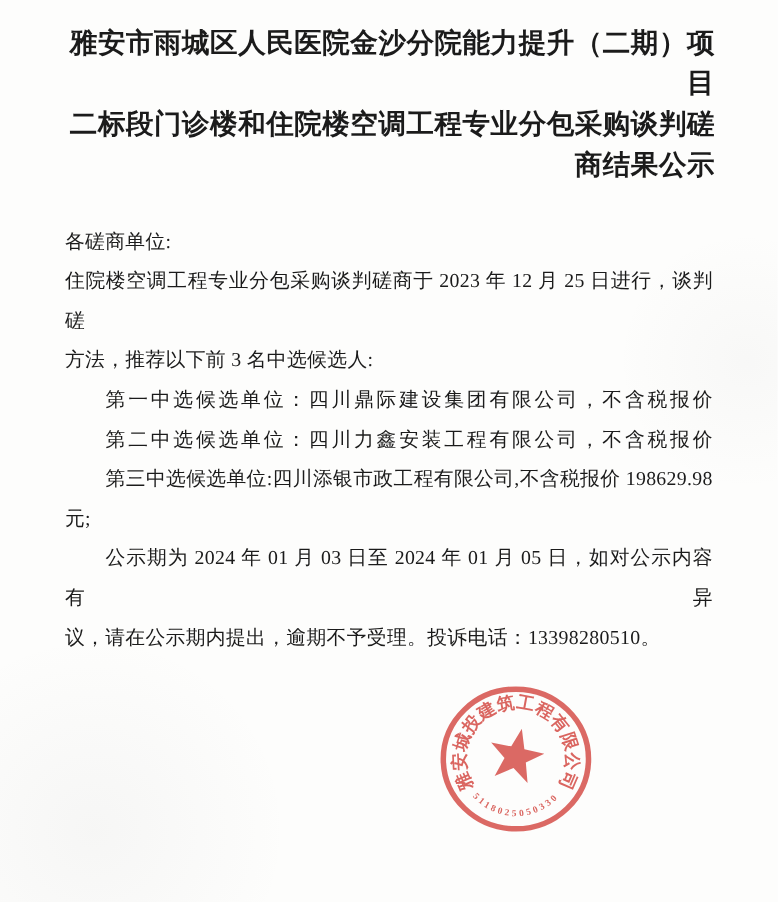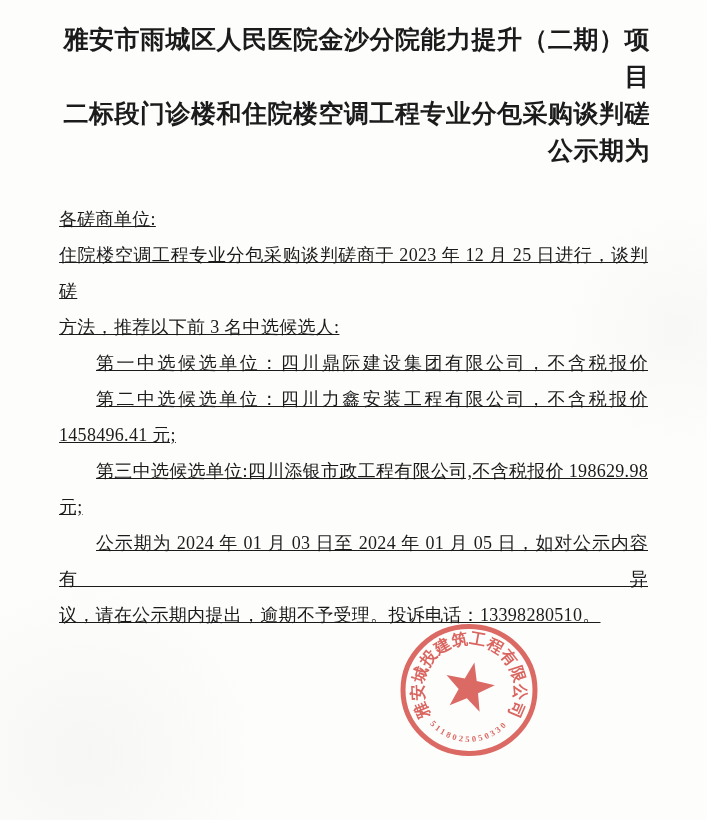--- a/index.html
+++ b/index.html
@@ -26,21 +26,21 @@
     font-weight: bold;
     letter-spacing: 0.5px;
   }
   .body-block {
     margin: 32px 0 0 59px;
     width: 589px;
     font-size: 18px;
     line-height: 36px;
     letter-spacing: 0.3px;
   }
-  .line { min-height: 36px; text-decoration: underline; }
+  .line { min-height: 36px; }
   .line.indent { text-indent: 37px; }
   .line.fill { text-align: justify; text-align-last: justify; }
   .seal {
     position: absolute;
     left: 389px; top: 610px;
     width: 160px; height: 160px;
     mix-blend-mode: multiply;
     opacity: 0.9;
     pointer-events: none;
   }
@@ -50,30 +50,29 @@
   }
 </style>
 </head>
 <body>
 
 <div class="page">
 
   <div class="title-block">
     <div>雅安市雨城区人民医院金沙分院能力提升（二期）项目</div>
     <div>二标段门诊楼和住院楼空调工程专业分包采购谈判磋</div>
-    <div>公示期为</div>
+    <div>商结果公示</div>
   </div>
 
   <div class="body-block">
     <div class="line">各磋商单位:</div>
     <div class="line fill">住院楼空调工程专业分包采购谈判磋商于 2023 年 12 月 25 日进行，谈判磋</div>
     <div class="line">方法，推荐以下前 3 名中选候选人:</div>
     <div class="line indent fill">第一中选候选单位：四川鼎际建设集团有限公司，不含税报价</div>
     <div class="line indent fill">第二中选候选单位：四川力鑫安装工程有限公司，不含税报价</div>
-    <div class="line">1458496.41 元;</div>
     <div class="line indent fill">第三中选候选单位:四川添银市政工程有限公司,不含税报价 198629.98</div>
     <div class="line">元;</div>
     <div class="line indent fill">公示期为 2024 年 01 月 03 日至 2024 年 01 月 05 日，如对公示内容有异</div>
     <div class="line">议，请在公示期内提出，逾期不予受理。投诉电话：13398280510。</div>
   </div>
 
   <svg class="seal" viewBox="0 0 160 160" aria-hidden="true">
     <defs>
       <path id="arcTop" d="M 40.2,103 A 46,46 0 1 1 119.8,103" fill="none"></path>
       <path id="arcBottom" d="M 37.4,109.8 A 52,52 0 0 0 122.6,109.8" fill="none"></path>

